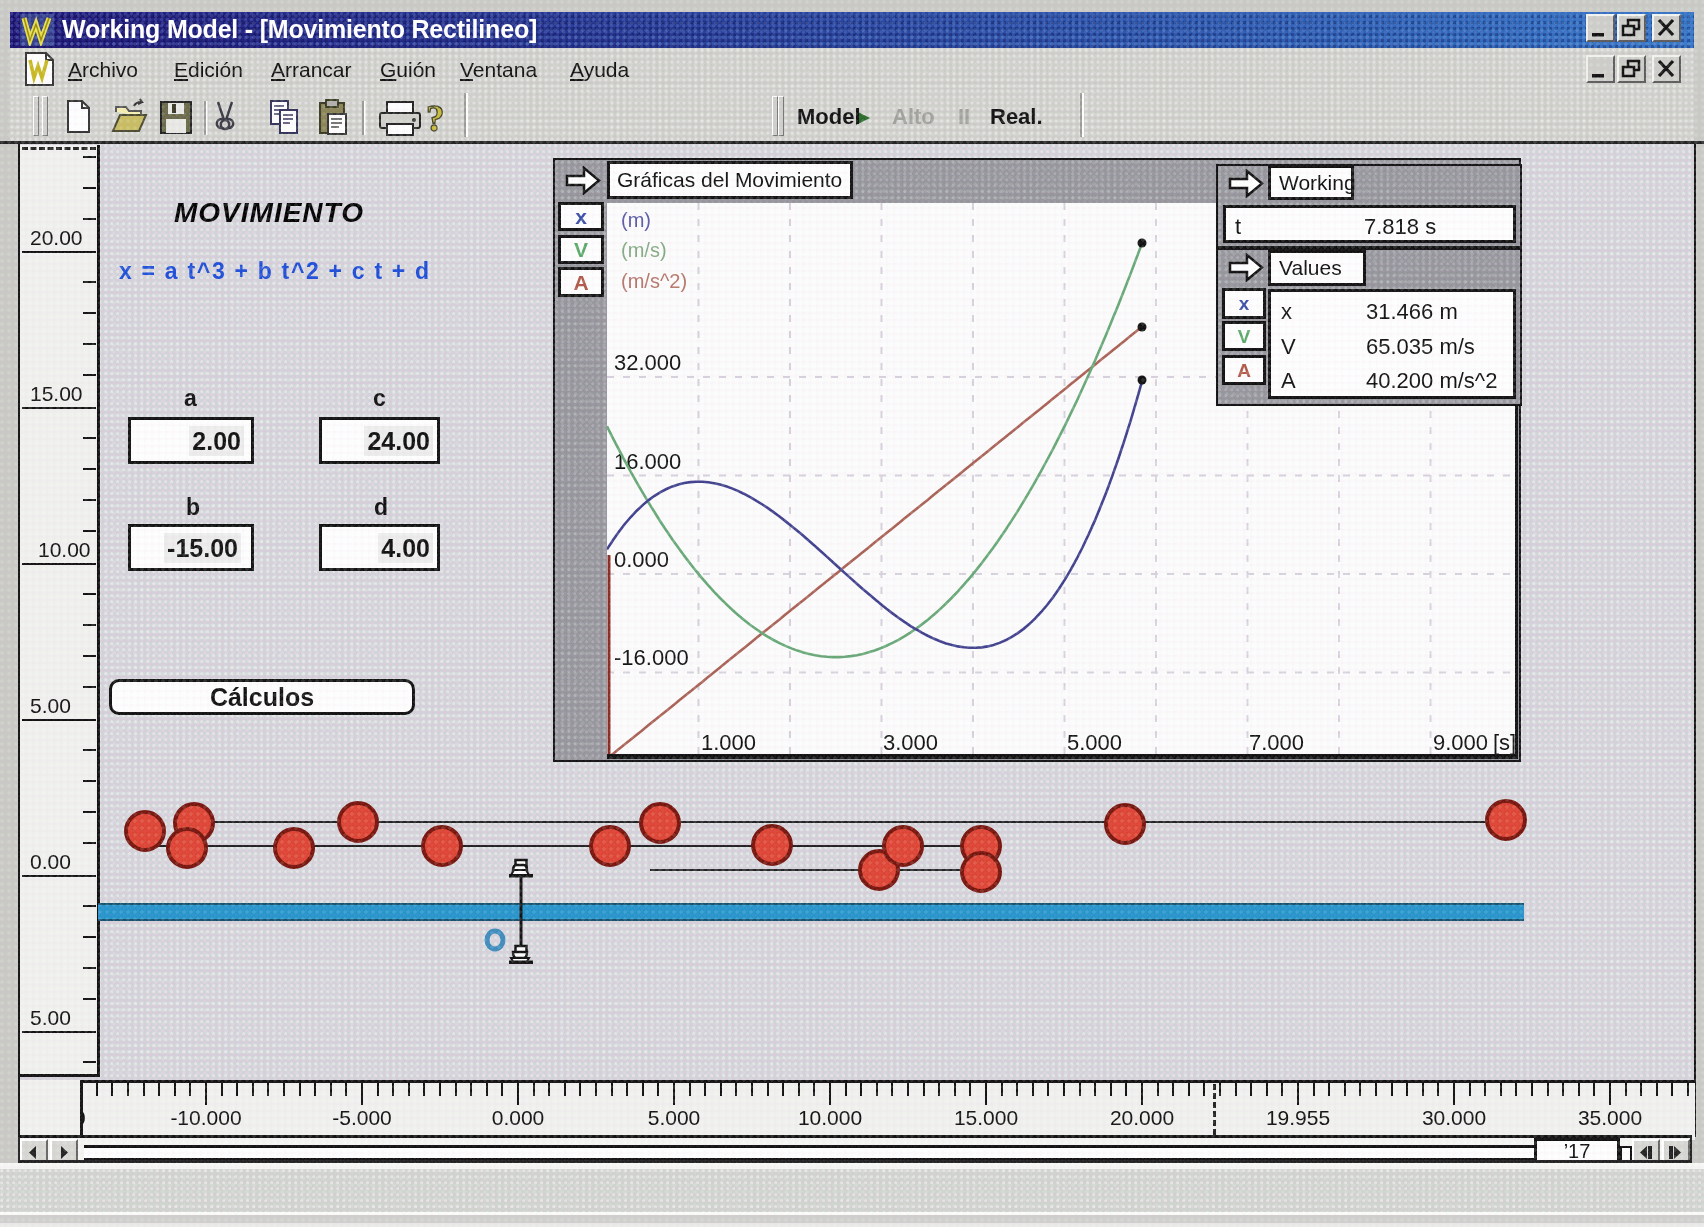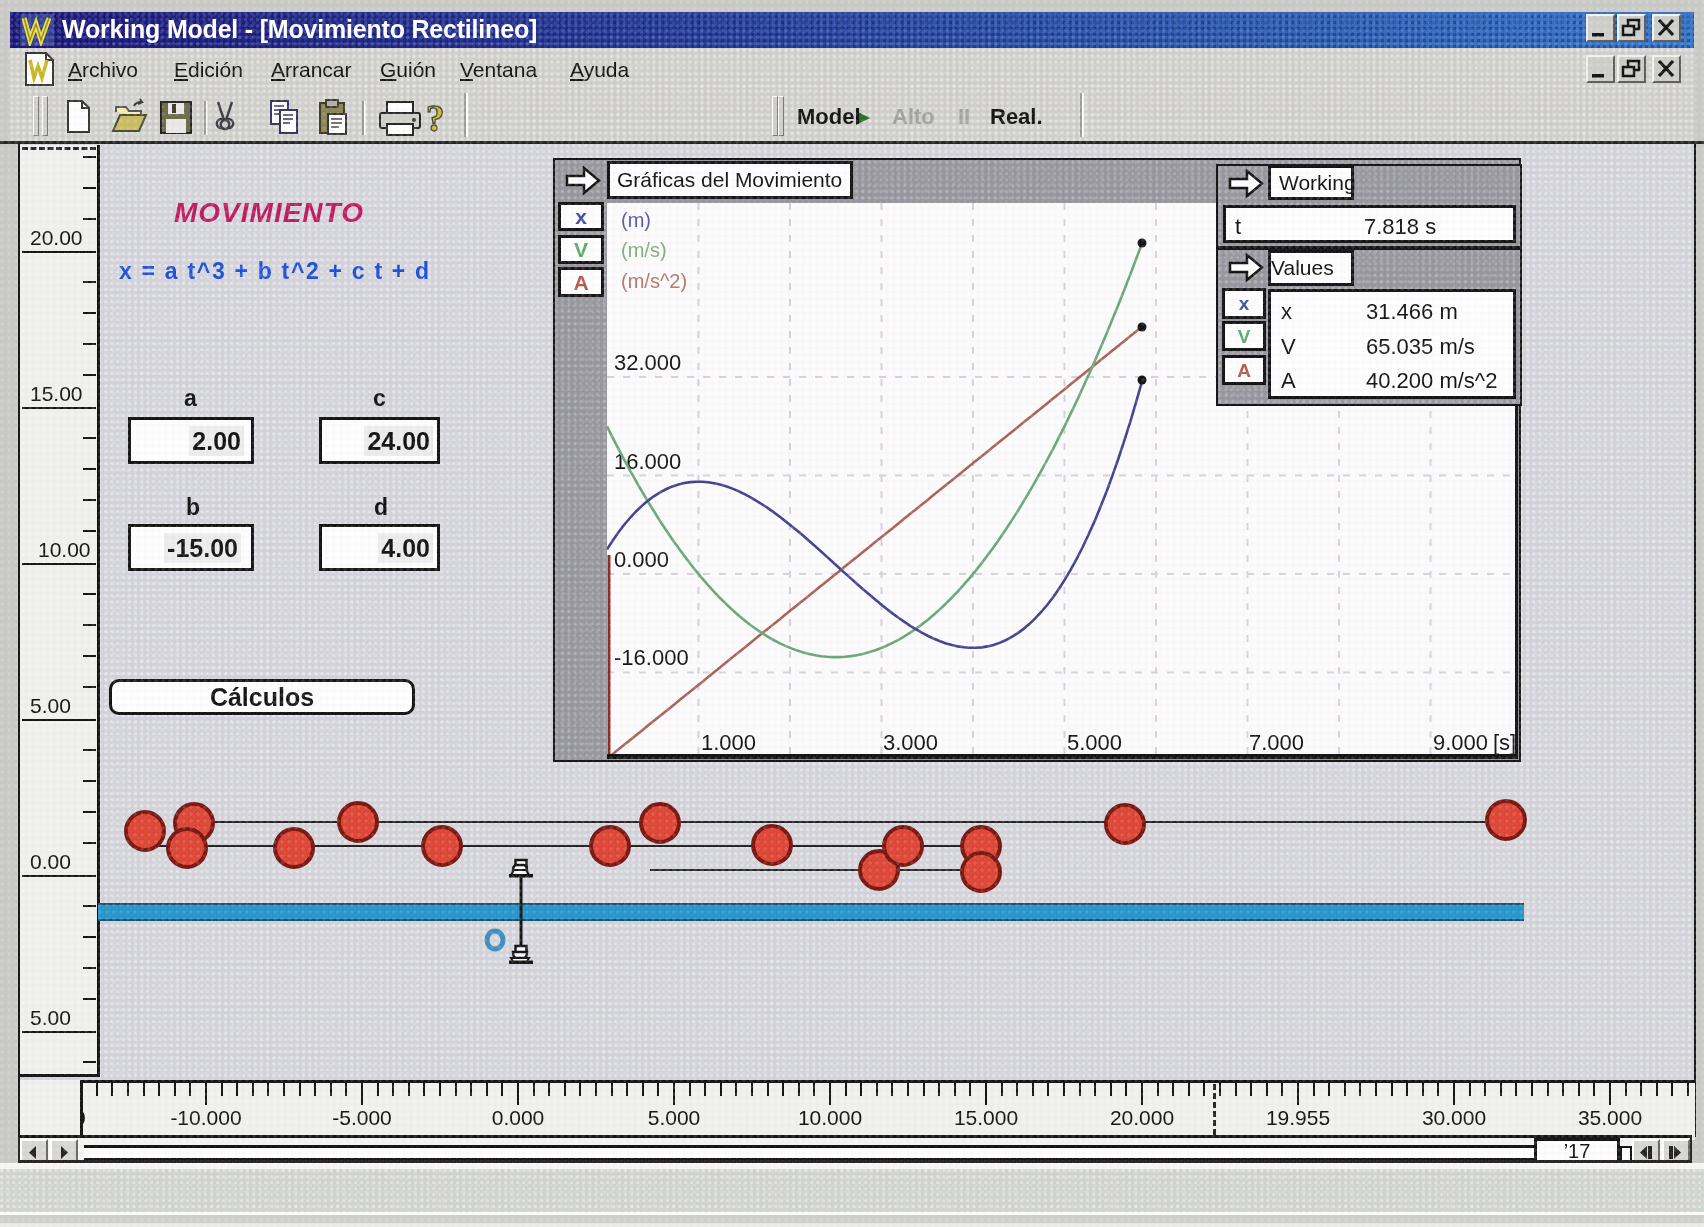--- a/index.html
+++ b/index.html
@@ -309,21 +309,21 @@
       <div class="abs tick" style="left:1513px;top:3px;width:2px;height:13px;"></div>
       <div class="abs tick" style="left:1545px;top:3px;width:2px;height:13px;"></div>
       <div class="abs tick" style="left:1560px;top:3px;width:2px;height:13px;"></div>
       <div class="abs tick" style="left:1576px;top:3px;width:2px;height:13px;"></div>
       <div class="abs tick" style="left:1591px;top:3px;width:2px;height:13px;"></div>
       <div class="abs tick" style="left:1607px;top:3px;width:2px;height:13px;"></div>
       <div class="abs" style="left:1133px;top:4px;width:0;height:51px;border-left:3px dashed #222;"></div>
     </div>
   </div>
 
-<div class="abs" style="left:174px;top:197px;font-size:28px;font-weight:bold;font-style:italic;color:#be185d;letter-spacing:1px;">MOVIMIENTO</div>
+<div class="abs" style="left:174px;top:197px;font-size:28px;font-weight:bold;font-style:italic;color:#000000;letter-spacing:1px;">MOVIMIENTO</div>
 <div class="abs" style="left:119px;top:258px;font-size:23px;font-weight:bold;color:#1d4ed8;letter-spacing:1.7px;">x = a t^3 + b t^2 + c t + d</div>
 <div class="abs blab" style="left:184px;top:385px;">a</div>
 <div class="abs blab" style="left:373px;top:385px;">c</div>
 <div class="abs vbox" style="left:128px;top:417px;width:126px;height:47px;text-align:right;"><span class="vtext" style="line-height:41px;margin-right:7px;display:inline-block;">2.00</span></div>
 <div class="abs vbox" style="left:319px;top:417px;width:121px;height:47px;text-align:right;"><span class="vtext" style="line-height:41px;margin-right:4px;display:inline-block;">24.00</span></div>
 <div class="abs blab" style="left:186px;top:494px;">b</div>
 <div class="abs blab" style="left:374px;top:494px;">d</div>
 <div class="abs vbox" style="left:128px;top:524px;width:126px;height:47px;text-align:right;"><span class="vtext" style="line-height:41px;margin-right:10px;display:inline-block;">-15.00</span></div>
 <div class="abs vbox" style="left:319px;top:524px;width:121px;height:47px;text-align:right;"><span class="vtext" style="line-height:41px;margin-right:4px;display:inline-block;">4.00</span></div>
 <div class="abs" style="left:109px;top:679px;width:306px;height:36px;background:#fdfdfd;border:3px solid #111;border-radius:10px;box-sizing:border-box;text-align:center;font-size:25px;font-weight:bold;color:#111;line-height:30px;">Cálculos</div>
@@ -390,21 +390,21 @@
     </svg></div>
 <div class="abs wtitle" style="left:1268px;top:165px;width:86px;height:35px;line-height:29px;padding-left:8px;">Working</div>
 <div class="abs vbox" style="left:1223px;top:205px;width:293px;height:38px;font-size:22px;color:#111;">
   <span class="abs" style="left:9px;top:6px;">t</span>
     <span class="abs" style="left:138px;top:6px;">7.818 s</span>
   </div>
 <div id="vpanel" class="abs"></div>
 <div class="abs" id="varrow" style="left:1228px;top:253px;width:36px;height:28px;"><svg width="36" height="29" viewBox="0 0 36 29">
       <path d="M2 10 h17 v-8 l15 12.5 L19 27 v-8 H2 Z" fill="#fdfdfd" stroke="#111" stroke-width="2.5"></path>
     </svg></div>
-<div class="abs wtitle" style="left:1268px;top:250px;width:86px;height:36px;line-height:30px;">Values</div>
+<div class="abs wtitle" style="left:1268px;top:250px;width:98px;height:36px;line-height:30px;padding-left:8px;">Values</div>
 <div class="abs xva" style="left:1222px;top:288px;width:44px;height:31px;line-height:26px;color:#3a50a8;font-size:19px;">x</div>
 <div class="abs xva" style="left:1222px;top:321px;width:44px;height:30px;line-height:25px;color:#58a868;font-size:19px;">V</div>
 <div class="abs xva" style="left:1222px;top:355px;width:44px;height:30px;line-height:25px;color:#b05848;font-size:19px;">A</div>
 <div class="abs vbox" style="left:1268px;top:289px;width:248px;height:110px;font-size:22px;color:#111;">
   <span class="abs" style="left:10px;top:7px;">x</span>
     <span class="abs" style="left:95px;top:7px;">31.466 m</span>
   <span class="abs" style="left:10px;top:42px;">V</span>
     <span class="abs" style="left:95px;top:42px;">65.035 m/s</span>
   <span class="abs" style="left:10px;top:76px;">A</span>
     <span class="abs" style="left:95px;top:76px;">40.200 m/s^2</span>

